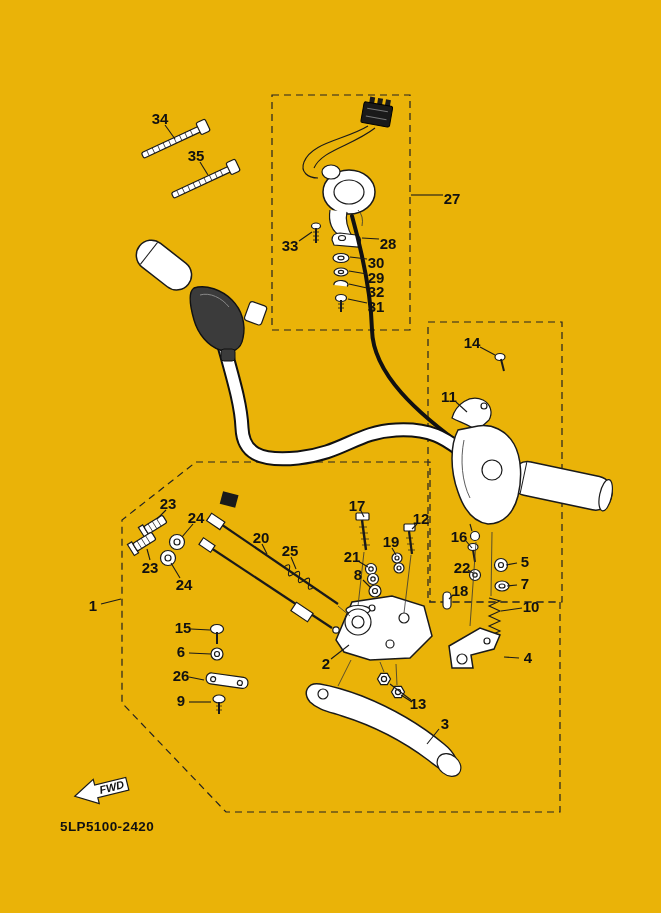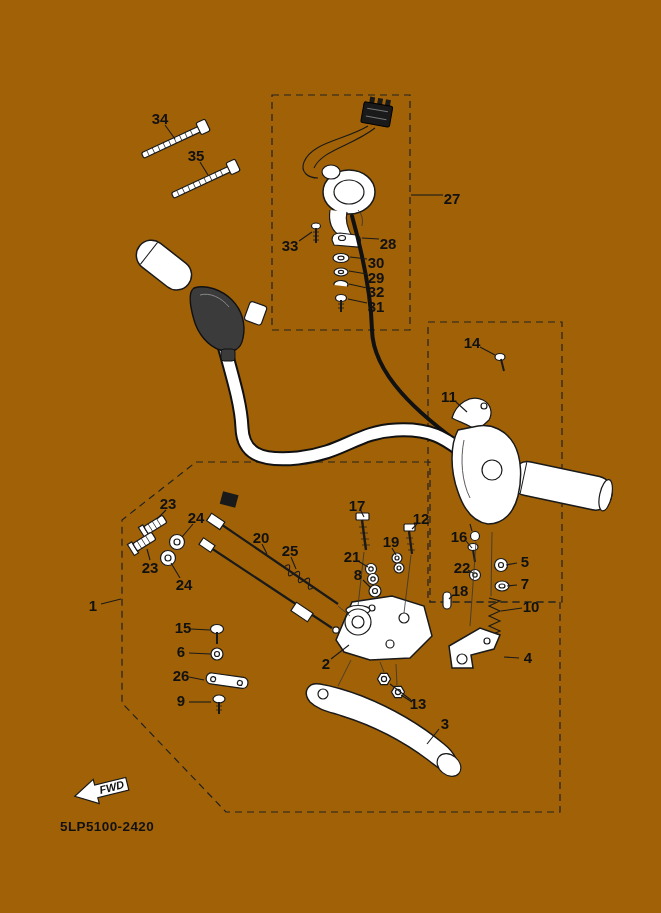--- a/index.html
+++ b/index.html
@@ -1,16 +1,16 @@
 <!DOCTYPE html>
 <html><head>
 <meta charset="utf-8">
 <style>
   html,body{margin:0;padding:0;background:#fff;}
-  .stage{position:relative;width:661px;height:913px;background:#a16207;overflow:hidden;
+  .stage{position:relative;width:661px;height:913px;background:#eab308;overflow:hidden;
          font-family:"Liberation Sans",sans-serif;}
   svg{position:absolute;left:0;top:0;}
   .callout{font-family:"Liberation Sans",sans-serif;font-size:15px;font-weight:bold;fill:#111;}
   .code{font-family:"Liberation Sans",sans-serif;font-size:13.5px;font-weight:bold;fill:#111;letter-spacing:.4px;}
   .fwd{font-family:"Liberation Sans",sans-serif;font-size:11px;font-style:italic;font-weight:bold;fill:#111;}
   .ln{stroke:#1a1a1a;stroke-width:1.1;fill:none;}
   .thin{stroke:#333;stroke-width:.8;fill:none;}
   .out{stroke:#1a1a1a;stroke-width:1.5;fill:#fff;}
   .out2{stroke:#1a1a1a;stroke-width:1.2;fill:#fff;}
   .dash{stroke:#222;stroke-width:1.2;fill:none;stroke-dasharray:7 5;}

